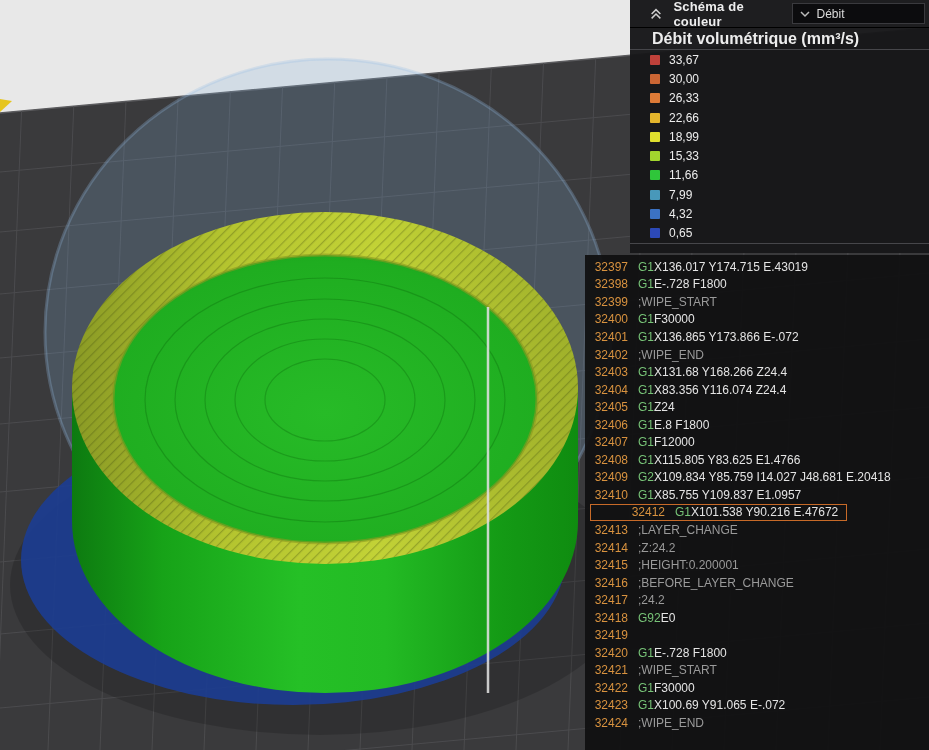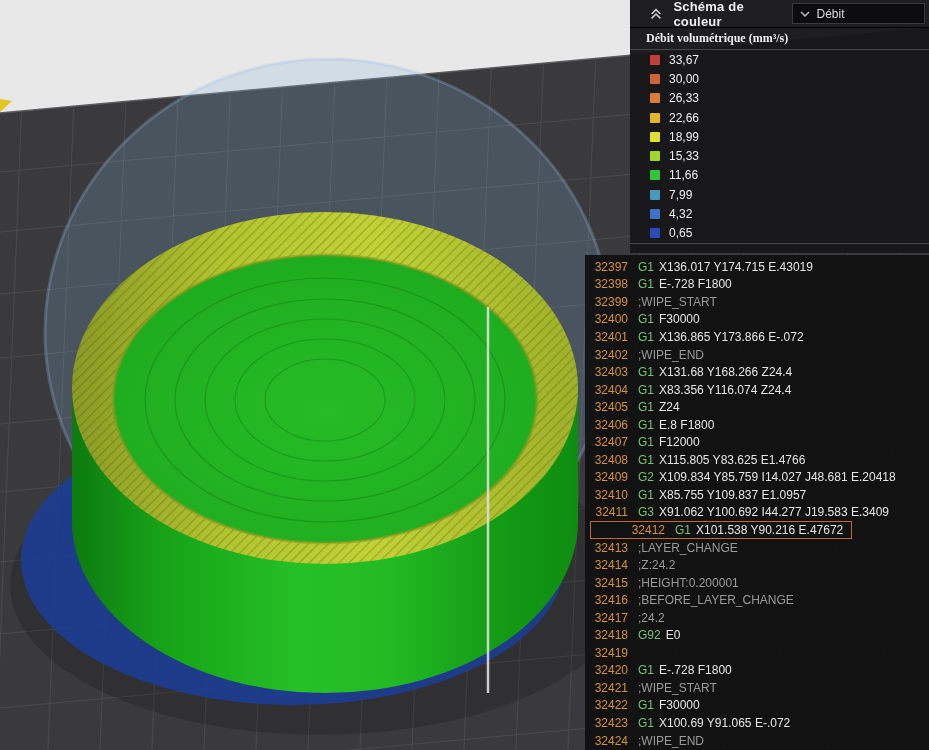--- a/index.html
+++ b/index.html
@@ -19,33 +19,33 @@
   .legend{position:absolute;left:630px;top:0;width:299px;height:253px;
           background:rgba(23,23,25,0.97);color:#ededed;box-sizing:border-box;}
   .legend-header{display:flex;align-items:center;height:27px;padding-left:18px;}
   .collapse-btn{width:16px;height:16px;display:flex;align-items:center;justify-content:center;cursor:pointer;}
   .legend-title{font-size:13px;font-weight:bold;margin-left:10px;letter-spacing:.2px;}
   .view-dropdown{margin-left:auto;margin-right:4px;width:138px;height:21px;background:#0c0c0e;
                  border:1px solid #3a3a3e;display:flex;align-items:center;padding:0 7px;gap:7px;
                  box-sizing:border-box;font-size:12px;color:#dcdcdc;cursor:pointer;}
   .hr-dark{height:1px;background:#000;}
   .hr-light{height:1px;background:#46464a;}
-  .legend-subtitle{font-size:12px;font-weight:bold;line-height:15px;padding:3px 16px;font-family:Liberation Serif, serif;}
+  .legend-subtitle{font-size:16px;font-weight:bold;line-height:15px;padding:3px 22px;}
   .legend-items{}
   .legend-item{display:flex;align-items:center;height:19.3px;padding-left:20px;gap:9px;font-size:12px;}
   .swatch{width:10px;height:10px;border-radius:1px;flex:0 0 auto;}
 
   
   .gcode{position:absolute;left:585px;top:255px;width:344px;height:495px;
          background:rgba(16,16,17,0.94);box-sizing:border-box;padding:3px 0 0 5px;
          font-size:12px;overflow:hidden;color:var(--gc-params);}
   .gline{display:flex;align-items:center;height:17.55px;width:max-content;
          padding:0 9px 0 2px;white-space:pre;cursor:pointer;text-align:right;}
   .gline .num{color:var(--gc-line-number);width:36px;margin-right:10px;flex:0 0 auto;}
-  .gline .cmd{color:var(--gc-command);margin-right:5px;}
+  .gline .cmd{color:var(--gc-command);}
   .gline .args{color:var(--gc-params);}
   .gline .cmt{color:var(--gc-comment);}
   .gline.hl{outline:1px solid var(--gc-highlight-border);outline-offset:-1px;padding-left:39px;}
 </style>
 </head>
 <body>
 
 <div class="stage">
 
   <svg class="scene" width="929" height="750" viewBox="0 0 929 750">
@@ -185,21 +185,20 @@
         <div class="gline"><span class="num">32401</span><span class="cmd">G1</span><span class="args">X136.865 Y173.866 E-.072</span></div>
         <div class="gline"><span class="num">32402</span><span class="cmt">;WIPE_END</span></div>
         <div class="gline"><span class="num">32403</span><span class="cmd">G1</span><span class="args">X131.68 Y168.266 Z24.4</span></div>
         <div class="gline"><span class="num">32404</span><span class="cmd">G1</span><span class="args">X83.356 Y116.074 Z24.4</span></div>
         <div class="gline"><span class="num">32405</span><span class="cmd">G1</span><span class="args">Z24</span></div>
         <div class="gline"><span class="num">32406</span><span class="cmd">G1</span><span class="args">E.8 F1800</span></div>
         <div class="gline"><span class="num">32407</span><span class="cmd">G1</span><span class="args">F12000</span></div>
         <div class="gline"><span class="num">32408</span><span class="cmd">G1</span><span class="args">X115.805 Y83.625 E1.4766</span></div>
         <div class="gline"><span class="num">32409</span><span class="cmd">G2</span><span class="args">X109.834 Y85.759 I14.027 J48.681 E.20418</span></div>
         <div class="gline"><span class="num">32410</span><span class="cmd">G1</span><span class="args">X85.755 Y109.837 E1.0957</span></div>
-        <div class="gline"><span class="num">32411</span><span class="cmd">G3</span><span class="args">X91.062 Y100.692 I44.277 J19.583 E.3409</span></div>
         <div class="gline hl"><span class="num">32412</span><span class="cmd">G1</span><span class="args">X101.538 Y90.216 E.47672</span></div>
         <div class="gline"><span class="num">32413</span><span class="cmt">;LAYER_CHANGE</span></div>
         <div class="gline"><span class="num">32414</span><span class="cmt">;Z:24.2</span></div>
         <div class="gline"><span class="num">32415</span><span class="cmt">;HEIGHT:0.200001</span></div>
         <div class="gline"><span class="num">32416</span><span class="cmt">;BEFORE_LAYER_CHANGE</span></div>
         <div class="gline"><span class="num">32417</span><span class="cmt">;24.2</span></div>
         <div class="gline"><span class="num">32418</span><span class="cmd">G92</span><span class="args">E0</span></div>
         <div class="gline"><span class="num">32419</span></div>
         <div class="gline"><span class="num">32420</span><span class="cmd">G1</span><span class="args">E-.728 F1800</span></div>
         <div class="gline"><span class="num">32421</span><span class="cmt">;WIPE_START</span></div>

